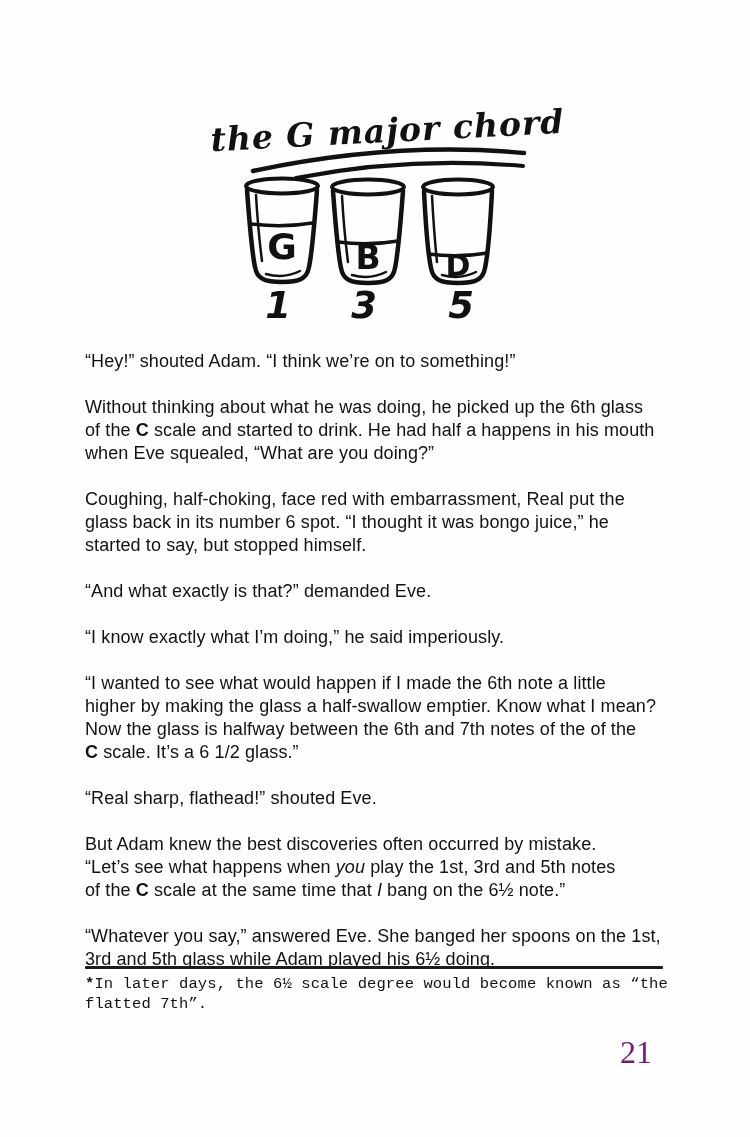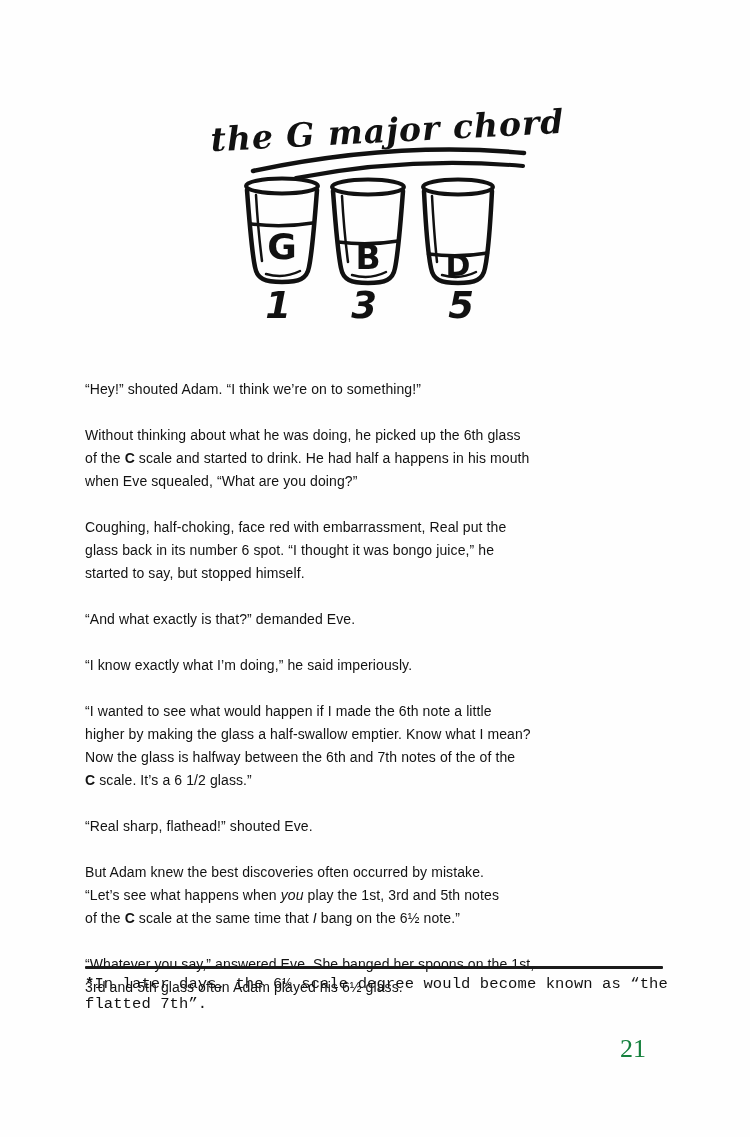--- a/index.html
+++ b/index.html
@@ -25,38 +25,38 @@
   .thin{stroke-width:2.5;}
   .note-letter{
     font-family:"DejaVu Sans", sans-serif;font-weight:bold;fill:#111;
     text-anchor:middle;
   }
   .degree-number{
     font-family:"DejaVu Sans", sans-serif;font-weight:bold;font-style:italic;
     font-size:37px;fill:#111;text-anchor:middle;
   }
   .body-text{
-    position:absolute;left:85px;top:378px;width:600px;
-    font-size:14px;line-height:23px;letter-spacing:0.1px;
+    position:absolute;left:85px;top:350px;width:600px;
+    font-size:18px;line-height:23px;letter-spacing:0.1px;
   }
   .body-text p{margin:0 0 23px 0;}
   .b{font-weight:bold;}
   .i{font-style:italic;margin-top:28px;}
   .footnote-rule{
     position:absolute;left:85px;top:966px;width:578px;height:3px;
     background:#1c1c1c;border-radius:1px;
   }
   .footnote{
     position:absolute;left:85px;top:974px;width:600px;margin:0;
     font-size:15.5px;line-height:20px;letter-spacing:0.1px;font-family:Liberation Mono, monospace;
   }
   .page-number{
     position:absolute;left:620px;top:1034px;
     font-family:"Liberation Serif", serif;
-    font-size:26px;color:#15803d;
+    font-size:32px;color:#701a75;
   }
 </style>
 </head>
 <body>
 
 <div class="page">
 
   <svg class="illustration" width="750" height="260" viewBox="0 100 750 260">
 
     <text class="ill-title" x="388" y="147" text-anchor="middle" transform="rotate(-3 388 147)">the G major chord</text>
@@ -97,21 +97,21 @@
 
   <div class="body-text">
     <p><span>“Hey!” shouted Adam. “I think we’re on to something!”</span></p>
     <p><span>Without thinking about what he was doing, he picked up the 6th glass</span><br><span>of the </span><span class="b">C</span><span> scale and started to drink. He had half a happens in his mouth</span><br><span>when Eve squealed, “What are you doing?”</span></p>
     <p><span>Coughing, half-choking, face red with embarrassment, Real put the</span><br><span>glass back in its number 6 spot. “I thought it was bongo juice,” he</span><br><span>started to say, but stopped himself.</span></p>
     <p><span>“And what exactly is that?” demanded Eve.</span></p>
     <p><span>“I know exactly what I’m doing,” he said imperiously.</span></p>
     <p><span>“I wanted to see what would happen if I made the 6th note a little</span><br><span>higher by making the glass a half-swallow emptier. Know what I mean?</span><br><span>Now the glass is halfway between the 6th and 7th notes of the of the</span><br><span class="b">C</span><span> scale. It’s a 6 1/2 glass.”</span></p>
     <p><span>“Real sharp, flathead!” shouted Eve.</span></p>
     <p><span>But Adam knew the best discoveries often occurred by mistake.</span><br><span>“Let’s see what happens when </span><span class="i">you</span><span> play the 1st, 3rd and 5th notes</span><br><span>of the </span><span class="b">C</span><span> scale at the same time that </span><span class="i">I</span><span> bang on the 6½ note.”</span></p>
-    <p><span>“Whatever you say,” answered Eve. She banged her spoons on the 1st,</span><br><span>3rd and 5th glass often Adam played his 6½ glass.</span></p>
+    <p><span>“Whatever you say,” answered Eve. She banged her spoons on the 1st,</span><br><span>3rd and 5th glass while Adam played his 6½ doing.</span></p>
   </div>
 
   <div class="footnote-rule"></div>
   <p class="footnote"><span class="b">*</span><span>In later days, the 6½ scale degree would become known as “the flatted 7th”.</span></p>
 
   <div class="page-number">21</div>
 
 </div>
 
 </body></html>

